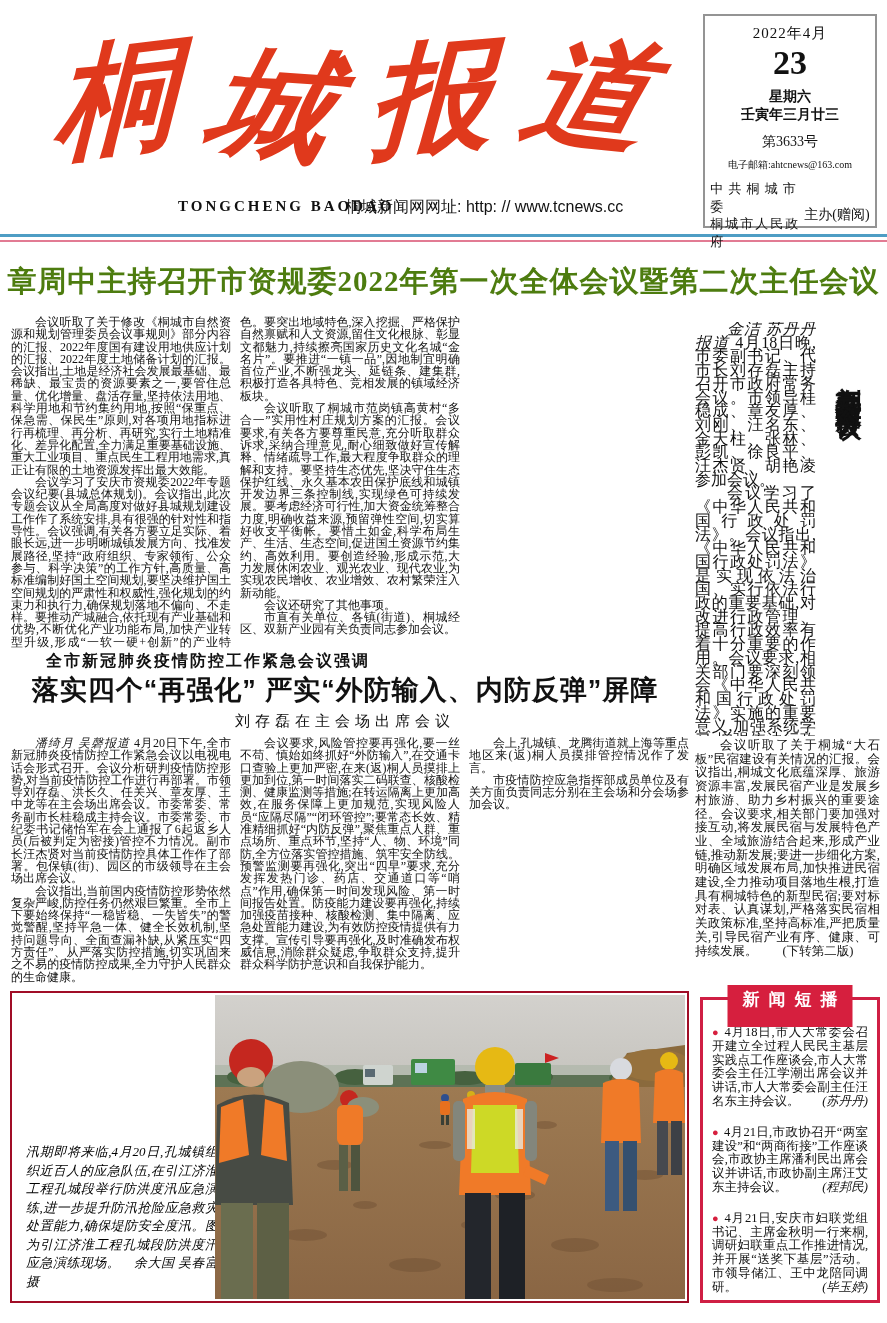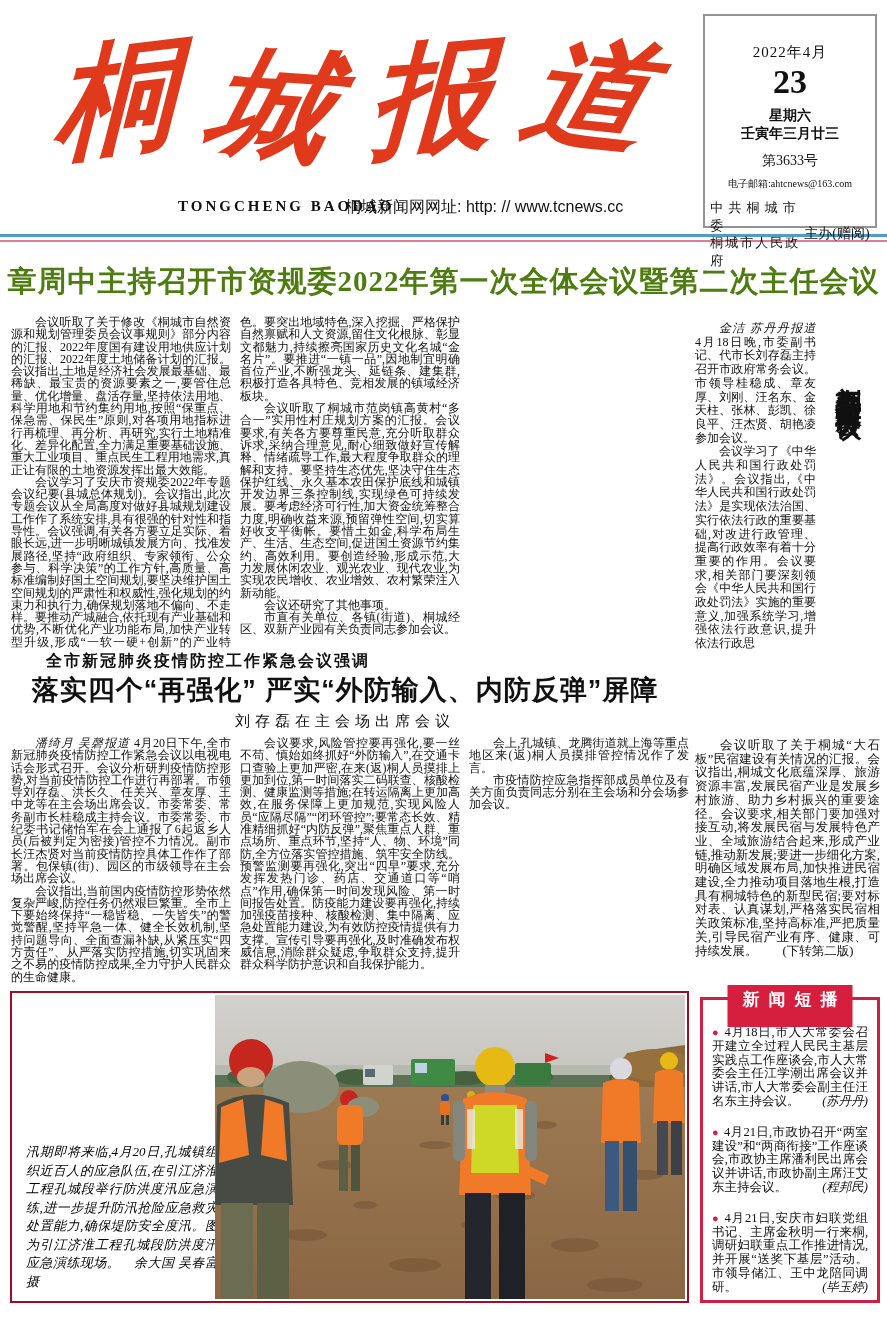--- a/index.html
+++ b/index.html
@@ -21,21 +21,21 @@
   .latin-name { position:absolute; left:178px; top:198px; font-weight:bold;
                 font-size:15px; letter-spacing:3px; font-family:"Liberation Serif",serif; }
   .site-url   { position:absolute; left:345px; top:197px; font-size:16px;
                 font-family:"Liberation Sans","DejaVu Sans",sans-serif; }
 
   .rule-blue { position:absolute; left:0; top:234px; width:887px; height:3px; background:#4e9dc4; }
   .rule-pink { position:absolute; left:0; top:240px; width:887px; height:2px; background:#e27b93; }
 
   
   .datebox { position:absolute; left:703px; top:14px; width:174px; height:214px;
-             border:2px solid #949494; text-align:center; padding-top:27px; background:#fff; }
+             border:2px solid #949494; text-align:center; padding-top:8px; background:#fff; }
   .db-ym    { font-size:15px; letter-spacing:1px; }
   .db-day   { font-size:34px; font-weight:bold; line-height:1.15; font-family:"Liberation Serif",serif; }
   .db-week  { font-size:14px; font-weight:bold; margin-top:6px;
               font-family:"Liberation Sans","DejaVu Sans",sans-serif; }
   .db-lunar { font-size:14px; font-weight:bold; 
               font-family:"Liberation Sans","DejaVu Sans",sans-serif; }
   .db-issue { font-size:14px; margin-top:9px; }
   .db-email { font-size:10px; margin-top:7px; }
   .db-org   { display:flex; justify-content:center; align-items:center; gap:6px; margin-top:8px; }
   .db-org-left  { font-size:13px; line-height:1.35; text-align:justify; width:88px; }
@@ -48,21 +48,21 @@
             font-family:"Liberation Serif",serif; }
   .body-cols { column-count:3; column-gap:9px; column-fill:auto;
                font-size:12px; line-height:12.3px; text-align:justify; overflow:hidden; }
   .body-cols p { text-indent:2em; }
   .a1-body { position:absolute; left:11px; top:316px; width:678px; height:334px; }
   .byline { font-style:italic; letter-spacing:0.5px; }
 
   
   .a3 { position:absolute; left:695px; top:322px; width:185px; }
   .a3-regionA { display:flex; height:414px; }
-  .a3-text { width:121px; font-size:12px; line-height:13.7px; text-align:justify; overflow:hidden; }
+  .a3-text { width:121px; font-size:16px; line-height:13.7px; text-align:justify; overflow:hidden; }
   .a3-text p { text-indent:2em; }
   .a3-vertical { width:64px; writing-mode:vertical-rl; text-orientation:upright;
                  font-size:26px; font-weight:bold; letter-spacing:2px; line-height:64px;
                  padding-top:44px; font-family:"Liberation Serif",serif; text-align:left; }
   .a3-regionB { margin-top:3px; font-size:12.5px; line-height:13.7px; text-align:justify; }
   .a3-regionB p { text-indent:2em; }
   .a3-regionB p.noind { text-indent:0; }
 
   
   .a2-kicker { position:absolute; left:46px; top:651px; font-size:16px; font-weight:bold;

